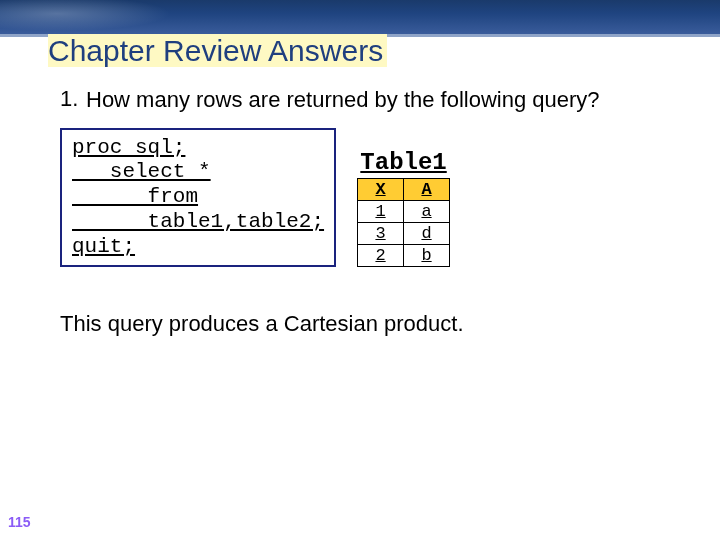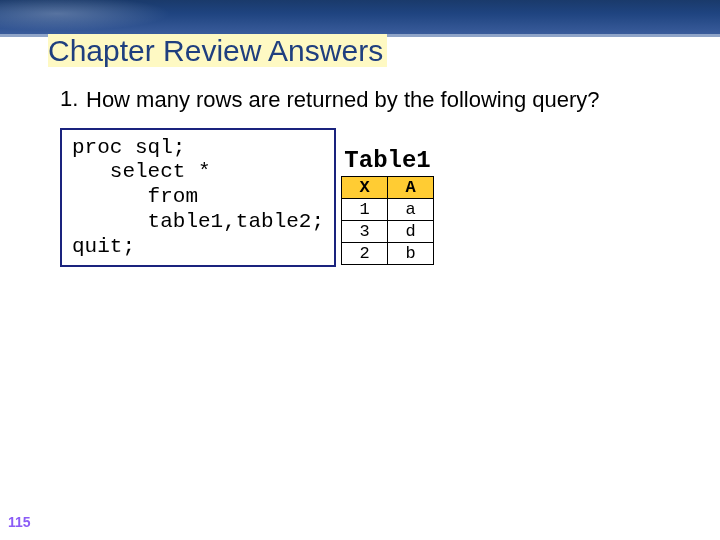--- a/index.html
+++ b/index.html
@@ -51,22 +51,23 @@
   .question {
     font-size: 22px;
     color: #000;
     margin-bottom: 14px;
     display: flex;
   }
   .q-num { width: 26px; flex: 0 0 26px; }
   .q-text { flex: 1; line-height: 1.25; }
   .row-main {
     display: flex;
-    align-items: center;
-    gap: 5px;
+    align-items: flex-end;
+    gap: 21px;
+    text-decoration: underline;
   }
   .code-box {
     border: 2px solid #1a237e;
     padding: 6px 10px 6px 10px;
     font-family: "Courier New", Courier, monospace;
     font-size: 21px;
     line-height: 1.18;
     white-space: pre;
   }
   .tables-wrap {
@@ -155,17 +156,18 @@
             <td>b</td>
           </tr>
         </tbody>
           </table>
       </div>
 
     </div>
   </div>
 
   <div class="answer-text">
+    <div>This query produces a Cartesian product.</div>
   </div>
 
 </div>
 
 <div class="page-num">115</div>
 
 </body></html>

